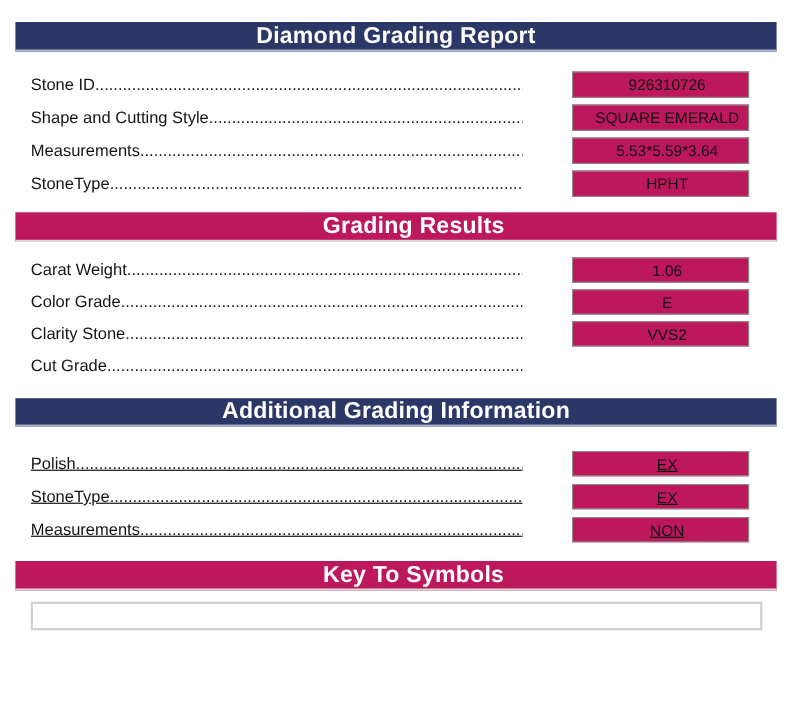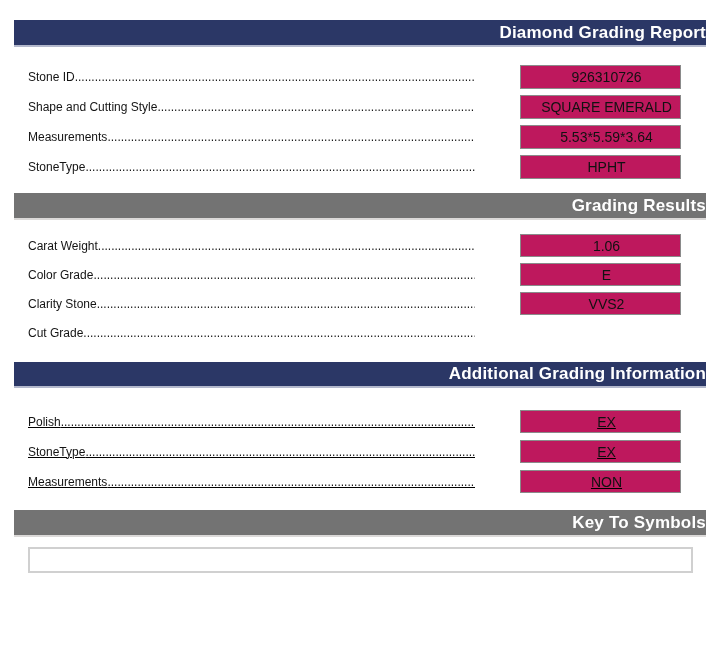--- a/index.html
+++ b/index.html
@@ -16,32 +16,32 @@
     overflow: hidden;
   }
   
   .bar {
     box-sizing: border-box;
     margin-left: 14px;
     margin-right: 14px;
     height: 27px;
     display: flex;
     align-items: center;
-    justify-content: flex-end;
+    justify-content: center;
     color: #ffffff;
     font-weight: bold;
-    font-size: 17px;
+    font-size: 21px;
     letter-spacing: 0.2px;
   }
   .bar-navy {
     background: #2b3766;
     border-bottom: 2px solid #b3b8cc;
   }
   .bar-gray {
-    background: #737373;
+    background: #be185d;
     border-bottom: 2px solid #dbd9d8;
     padding-left: 32px;
   }
   #bar-report      { margin-top: 20px; }
   #rows-identification { margin-top: 18px; }
   #bar-grading     { margin-top: 14px; }
   #rows-grading    { margin-top: 14px; }
   #bar-additional  { margin-top: 18px; height: 26px; }
   #rows-additional { margin-top: 22px; }
   #bar-symbols     { margin-top: 17px; }
@@ -53,21 +53,21 @@
     height: 24px;
     margin-bottom: 6px;
   }
   #rows-grading .row    { height: 23px; margin-bottom: 6px; }
   #rows-additional .row { height: 23px; margin-bottom: 7px; text-decoration: underline; }
   .label-dots {
     flex: none;
     width: 447px;
     overflow: hidden;
     white-space: nowrap;
-    font-size: 12px;
+    font-size: 15px;
     color: #141414;
   }
   .label-dots::after {
     content: "........................................................................................................................................................................................................................................";
   }
   .value-box {
     box-sizing: border-box;
     margin-left: 45px;
     width: 161px;
     height: 100%;

